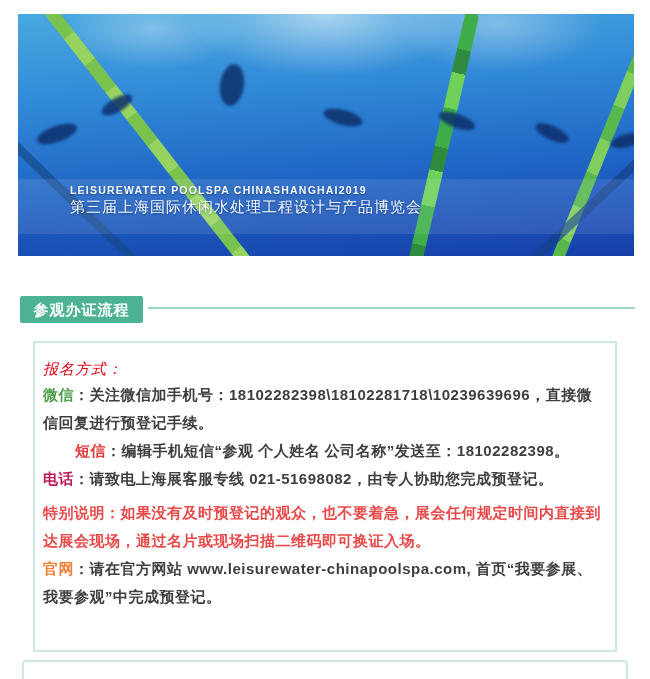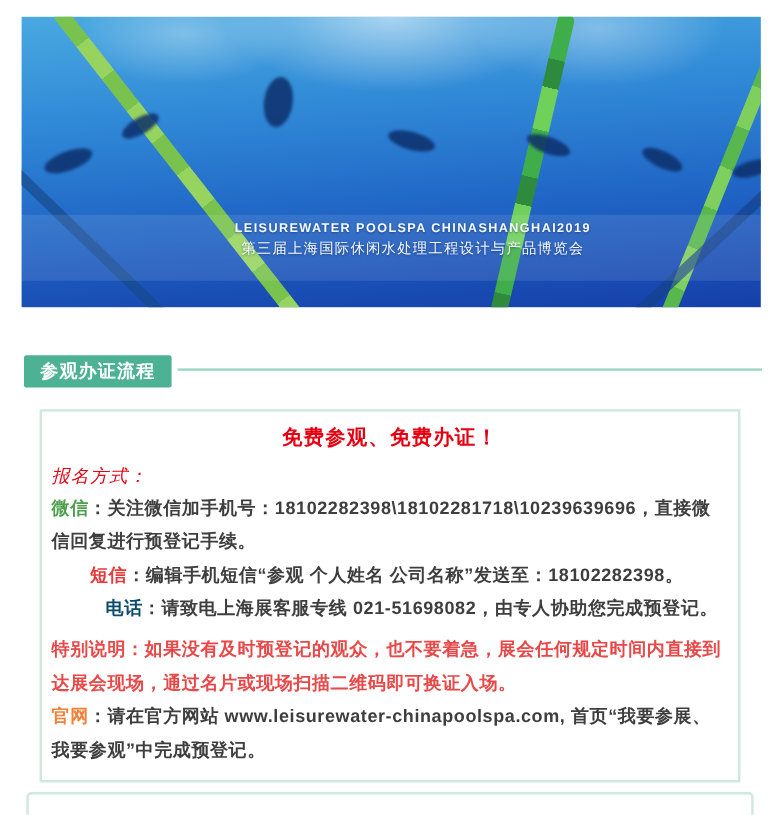--- a/index.html
+++ b/index.html
@@ -30,25 +30,25 @@
   .swimmer { position:absolute; background:#0d2f6b; border-radius:50%; filter:blur(1.5px); opacity:.85; }
   .sw1 { left:18px;  top:112px; width:42px; height:16px; transform:rotate(-20deg); }
   .sw2 { left:82px;  top:84px;  width:34px; height:14px; transform:rotate(-30deg); }
   .sw3 { left:202px; top:50px;  width:24px; height:42px; transform:rotate(8deg); }
   .sw4 { left:305px; top:96px;  width:40px; height:15px; transform:rotate(15deg); }
   .sw5 { left:420px; top:100px; width:38px; height:14px; transform:rotate(20deg); }
   .sw6 { left:516px; top:112px; width:36px; height:14px; transform:rotate(25deg); }
   .sw7 { left:592px; top:120px; width:34px; height:13px; transform:rotate(-15deg); }
   .banner-band { position:absolute; left:0; right:0; top:165px; height:55px; background:rgba(255,255,255,.10); }
   .banner-text {
-    position:absolute; left:52px; right:16px; top:170px; text-align:center; color:#ffffff;
+    position:absolute; left:52px; right:16px; top:170px; text-align:left; color:#ffffff;
     text-shadow:0 1px 2px rgba(0,40,90,.55);
   }
   .banner-en { font-size:10.5px; font-weight:bold; letter-spacing:1.2px; opacity:.96; }
-  .banner-cn { font-size:12px; letter-spacing:1px; margin-top:4px; line-height:14px; opacity:.96; }
+  .banner-cn { font-size:15px; letter-spacing:1px; margin-top:4px; line-height:14px; opacity:.96; }
 
   
   .badge {
     position:absolute; left:20px; top:296px; width:123px; height:27px;
     background:#4cb293; color:#ffffff; font-size:15px; font-weight:bold;
     text-align:center; line-height:27px; letter-spacing:1px; border-radius:2px;
   }
   .header-line { position:absolute; left:148px; top:307px; width:487px; height:2px; background:#9bd8c2; }
 
   
@@ -100,31 +100,30 @@
     <div class="banner-text">
       <div class="banner-en">LEISUREWATER POOLSPA CHINASHANGHAI2019</div>
       <div class="banner-cn">第三届上海国际休闲水处理工程设计与产品博览会</div>
     </div>
   </div>
 
   <div class="badge">参观办证流程</div>
   <div class="header-line"></div>
 
   <div class="notice-box">
-    <div class="notice-title">免费参观、免费办证！</div>
     <div class="notice-subtitle">报名方式：</div>
 
     <p class="notice-line">
       <span class="lbl" style="color: rgb(77, 160, 77);">微信</span><span>：关注微信加手机号：18102282398\18102281718\10239639696，直接微信回复进行预登记手续。</span>
     </p>
     <p class="notice-line">
       <span class="lbl" style="color: rgb(228, 58, 58); margin-left: 32px;">短信</span><span>：编辑手机短信“参观 个人姓名 公司名称”发送至：18102282398。</span>
     </p>
     <p class="notice-line">
-      <span class="lbl" style="color: #0c4a6e; margin-left: 45px;">电话</span><span>：请致电上海展客服专线 021-51698082，由专人协助您完成预登记。</span>
+      <span class="lbl" style="color: #be185d;">电话</span><span>：请致电上海展客服专线 021-51698082，由专人协助您完成预登记。</span>
     </p>
     <p class="notice-line special" style="color: rgb(233, 72, 72);">
       <span class="lbl">特别说明</span><span>：如果没有及时预登记的观众，也不要着急，展会任何规定时间内直接到达展会现场，通过名片或现场扫描二维码即可换证入场。</span>
     </p>
 
     <p class="notice-line">
       <span class="lbl" style="color: rgb(241, 129, 54);">官网</span><span>：请在官方网站 www.leisurewater-chinapoolspa.com, 首页“我要参展、我要参观”中完成预登记。</span>
     </p>
   </div>
 

